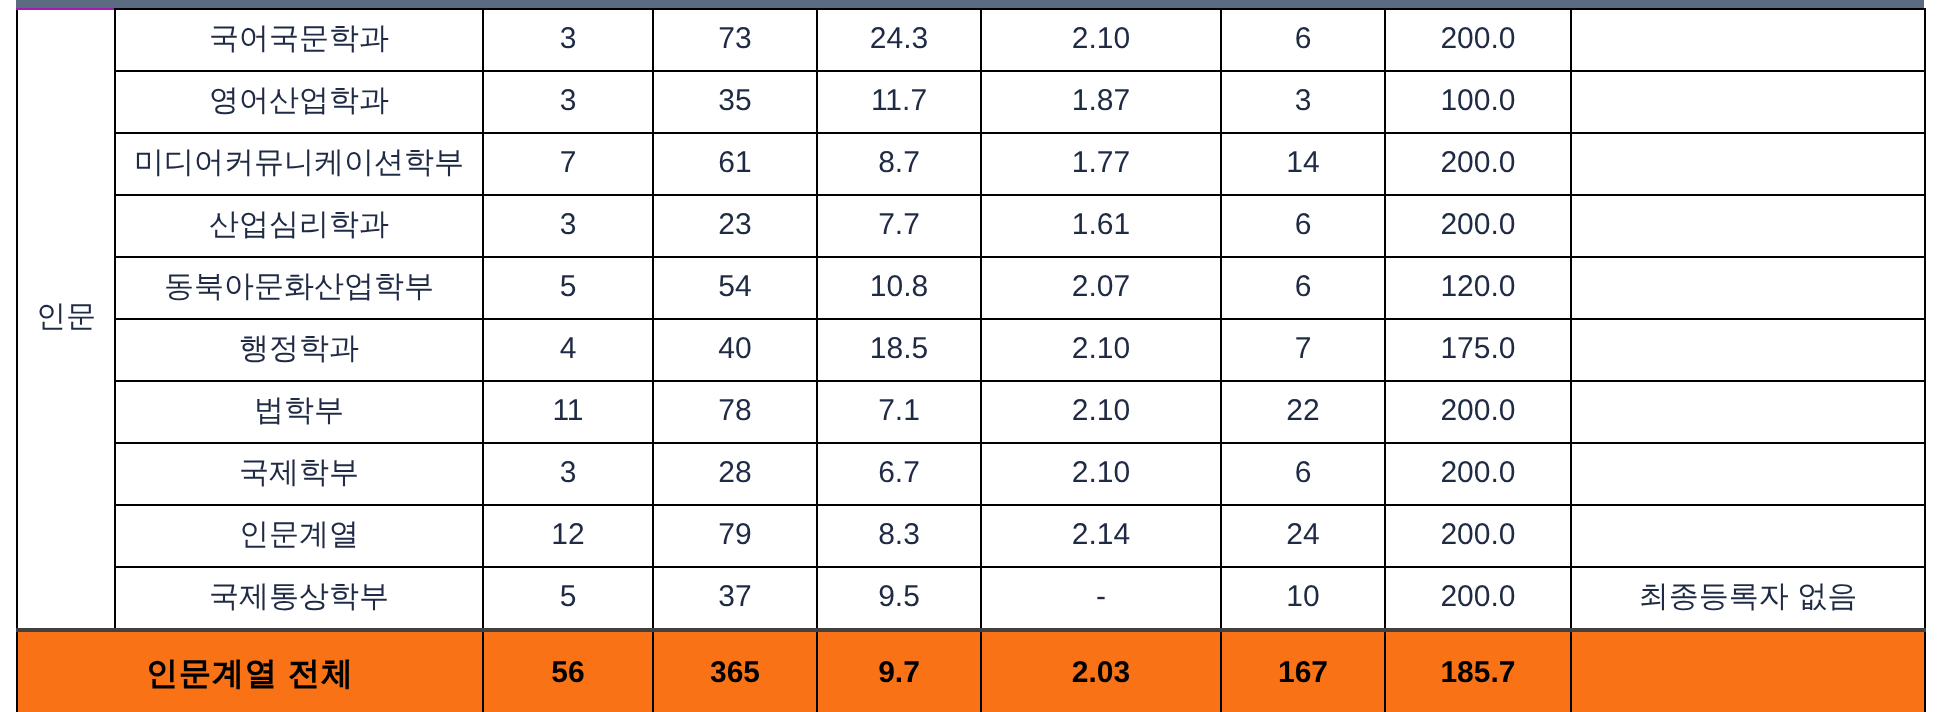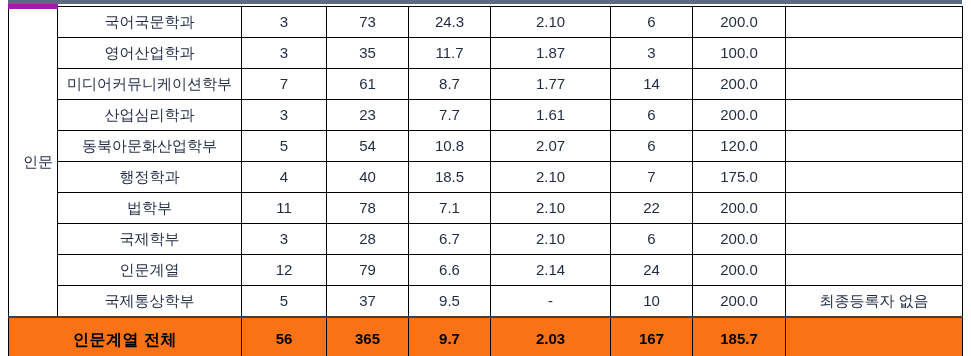--- a/index.html
+++ b/index.html
@@ -98,21 +98,21 @@
   }
   tr.total-row td.total-label {
     font-size: 16px;
     letter-spacing: 0.5px;
   }
   tr.total-row td.total-note {
     font-weight: normal;
   }
 
   
-  tr.first-data td.group-cell { border-top: 5px solid #a21caf; text-align: right; }
+  tr.first-data td.group-cell { border-top: 1px solid #a21caf; }
 </style>
 </head>
 <body>
 
 <div id="sheet">
 
   <div class="top-rule"></div>
 
   <table class="grid">
     <colgroup>
@@ -205,21 +205,21 @@
           <td>6.7</td>
           <td>2.10</td>
           <td>6</td>
           <td>200.0</td>
           <td class="note"></td>
         </tr>
         <tr>
           <td class="dept">인문계열</td>
           <td>12</td>
           <td>79</td>
-          <td>6.6</td>
+          <td>8.3</td>
           <td>2.14</td>
           <td>24</td>
           <td>200.0</td>
           <td class="note"></td>
         </tr>
         <tr>
           <td class="dept">국제통상학부</td>
           <td>5</td>
           <td>37</td>
           <td>9.5</td>

